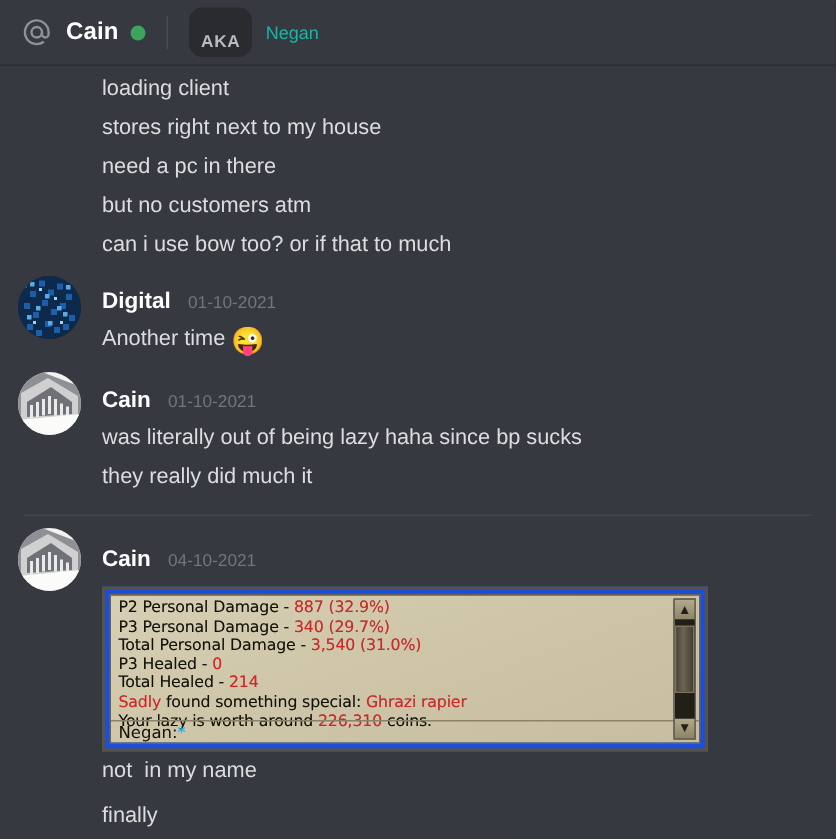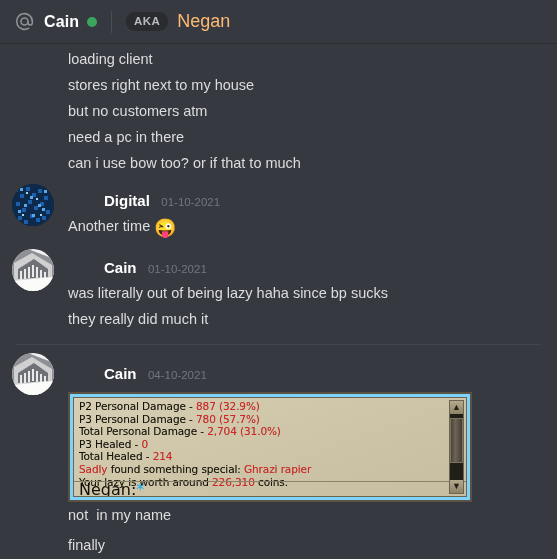--- a/index.html
+++ b/index.html
@@ -31,55 +31,55 @@
     width:10px; height:10px; border-radius:50%;
     background:#3ba55d; margin-left:8px; flex:0 0 auto;
   }
   .hdr-sep{
     width:1px; height:22px; background:#4a4d54; margin:0 14px;
     flex:0 0 auto;
   }
   .aka-badge{
     background:#292b2f; color:#b9bbbe;
     font-size:11.5px; font-weight:bold; letter-spacing:.4px;
-    padding:3px 8px 4px; border-radius:9px;
-  }
-  .aka-name{ color:#fdba74; font-size:18px; margin-left:9px; }
+    padding:17px 8px 4px; border-radius:9px;
+  }
+  .aka-name{ color:#14b8a6; font-size:12px; margin-left:9px; }
 
   
   .chat{
     position:absolute; top:44px; left:0; width:557px; height:515px;
     background:#36393f; overflow:hidden;
   }
   .msg-line{
     color:#dcddde; font-size:14.5px; line-height:26px;
     padding-left:68px; white-space:pre-wrap;
   }
   .group{ position:relative; padding-top:9px; }
   .avatar{
     position:absolute; left:12px; top:8px;
     width:42px; height:42px; border-radius:50%;
     overflow:hidden; background:#202225;
   }
   .avatar svg{ display:block; width:42px; height:42px; }
-  .msg-head{ padding-left:68px; line-height:22px;margin-left:36px; }
+  .msg-head{ padding-left:68px; line-height:22px; }
   .author{ color:#ffffff; font-weight:bold; font-size:15px; }
   .author.cain{ color:#ffffff; }
   .stamp{ color:#72767d; font-size:11.5px; margin-left:7px; }
   .divider{
     height:1px; background:#42464d; margin:12px 16px 0 16px;
   }
   .emoji{ font-size:18px; vertical-align:-3px; }
 
   
   .game-shot{
     margin-left:68px; margin-top:6px;
     width:404px; height:110px;
     border:2px solid #5a5344;
-    background:#7dd3fc;
+    background:#1d4ed8;
     padding:3px;
     position:relative;
   }
   .game-inner{
     width:100%; height:100%;
     background:linear-gradient(160deg,#d7cfb4 0%,#cfc6a9 45%,#c7bda0 100%);
     position:relative; overflow:hidden;
     border:1px solid #6b6453;
   }
   .log-lines{
@@ -92,21 +92,21 @@
   .log-lines div{ white-space:pre; }
   .r{ color:#d62424; }
   .cyan{ color:#1ea9e8; }
   .log-sep{
     position:absolute; left:0; right:0; bottom:14px;
     height:1px; background:#8b8369;
   }
   .negan-line{
     position:absolute; left:5px; bottom:0px;
     font-family:"DejaVu Sans", sans-serif;
-    font-size:16px; line-height:13px; color:#111008;
+    font-size:11px; line-height:13px; color:#111008;
     white-space:pre;
   }
   
   .g-scroll{
     position:absolute; right:2px; top:2px; bottom:2px; width:15px;
     background:#2b2720;
     border:1px solid #6b6453;
     display:flex; flex-direction:column; align-items:center;
   }
   .g-arrow{
@@ -137,22 +137,22 @@
   <span class="hdr-sep"></span>
   <span class="aka-badge">AKA</span>
   <span class="aka-name">Negan</span>
 </div>
 
 <div class="chat">
 
   <div style="padding-top:2px;">
     <div class="msg-line">loading client</div>
     <div class="msg-line">stores right next to my house</div>
+    <div class="msg-line">need a pc in there</div>
     <div class="msg-line">but no customers atm</div>
-    <div class="msg-line">need a pc in there</div>
     <div class="msg-line">can i use bow too? or if that to much</div>
   </div>
 
   <div class="group" style="padding-top:14px;">
     <div class="avatar">
       <svg viewBox="0 0 42 42" width="42" height="42">
         <rect width="42" height="42" fill="#0d2a4d"></rect>
         <g fill="#1c5fa8">
           <rect x="2" y="4" width="4" height="4"></rect>
             <rect x="8" y="10" width="4" height="4"></rect>
@@ -247,22 +247,22 @@
     </div>
     <div class="msg-head">
       <span class="author cain">Cain</span>
       <span class="stamp">04-10-2021</span>
     </div>
 
     <div class="game-shot">
       <div class="game-inner">
         <div class="log-lines">
           <div><span>P2 Personal Damage - </span><span class="r">887 (32.9%)</span></div>
-          <div><span>P3 Personal Damage - </span><span class="r">780 (57.7%)</span></div>
-          <div><span>Total Personal Damage - </span><span class="r">2,704 (31.0%)</span></div>
+          <div><span>P3 Personal Damage - </span><span class="r">340 (29.7%)</span></div>
+          <div><span>Total Personal Damage - </span><span class="r">3,540 (31.0%)</span></div>
           <div><span>P3 Healed - </span><span class="r">0</span></div>
           <div><span>Total Healed - </span><span class="r">214</span></div>
           <div><span class="r">Sadly</span><span> found something special: </span><span class="r">Ghrazi rapier</span></div>
           <div><span>Your lazy is worth around </span><span class="r">226,310</span><span> coins.</span></div>
         </div>
         <div class="log-sep"></div>
         <div class="negan-line"><span>Negan:</span><span class="cyan">*</span></div>
 
         <div class="g-scroll">
           <div class="g-arrow">▲</div>

